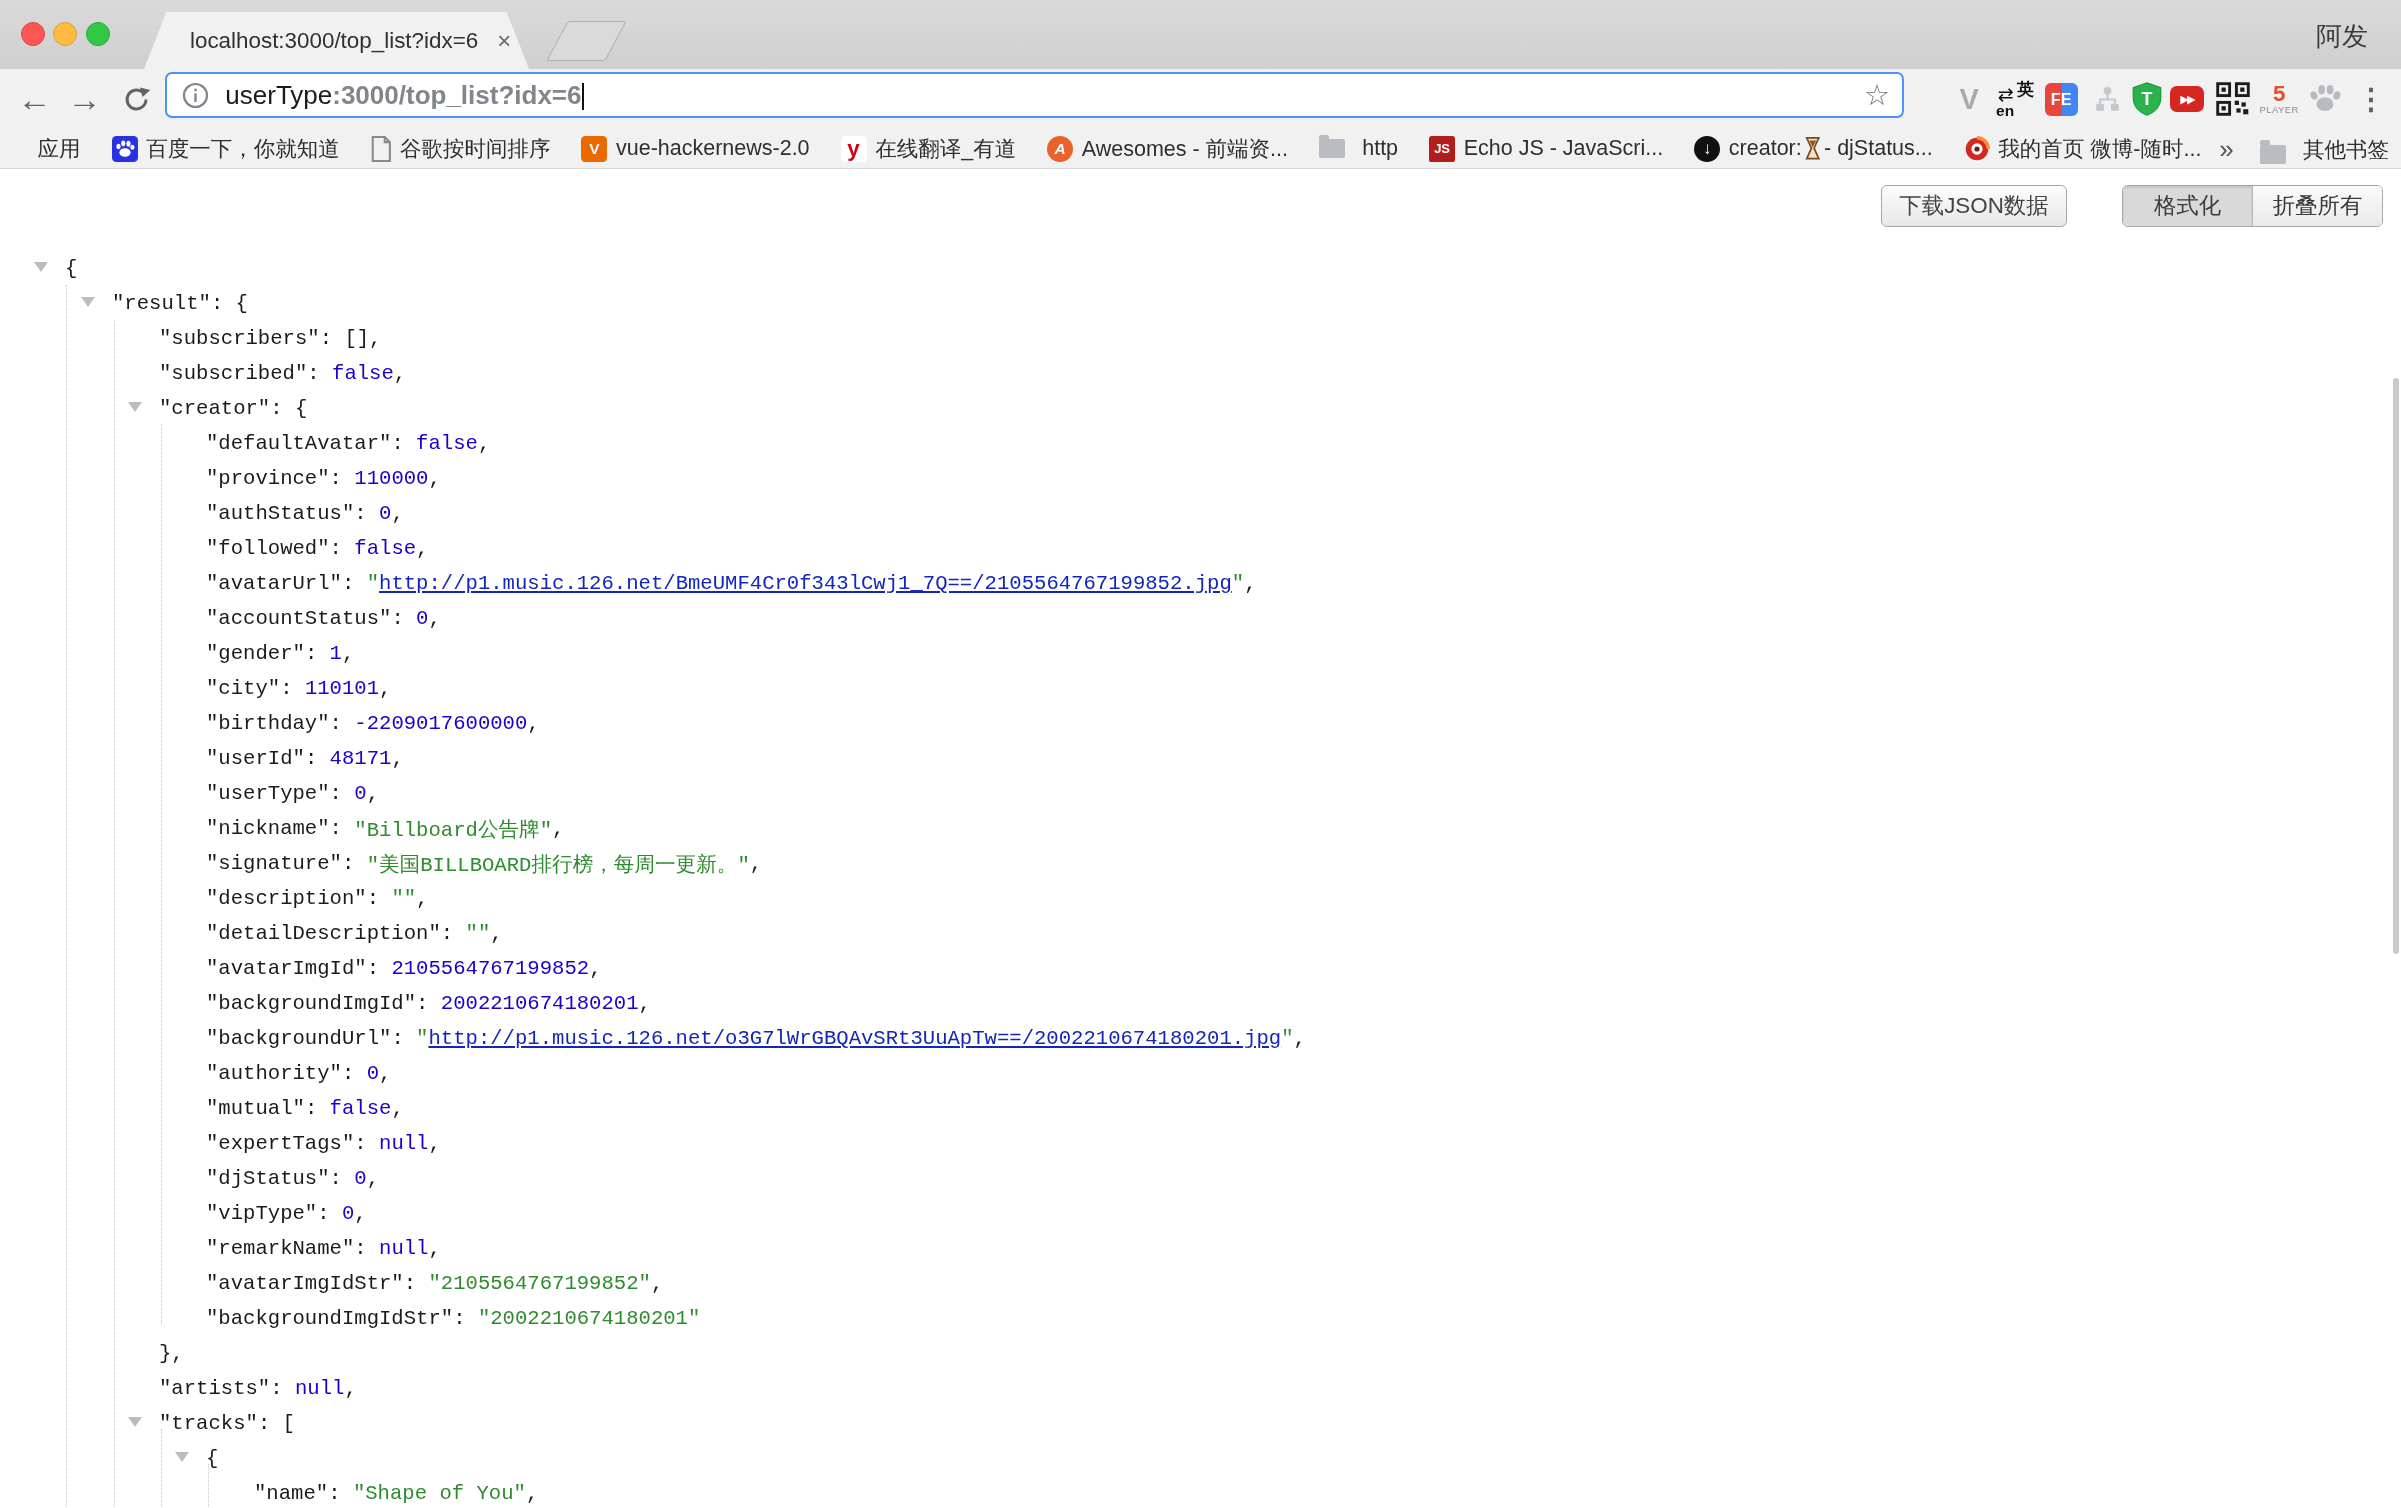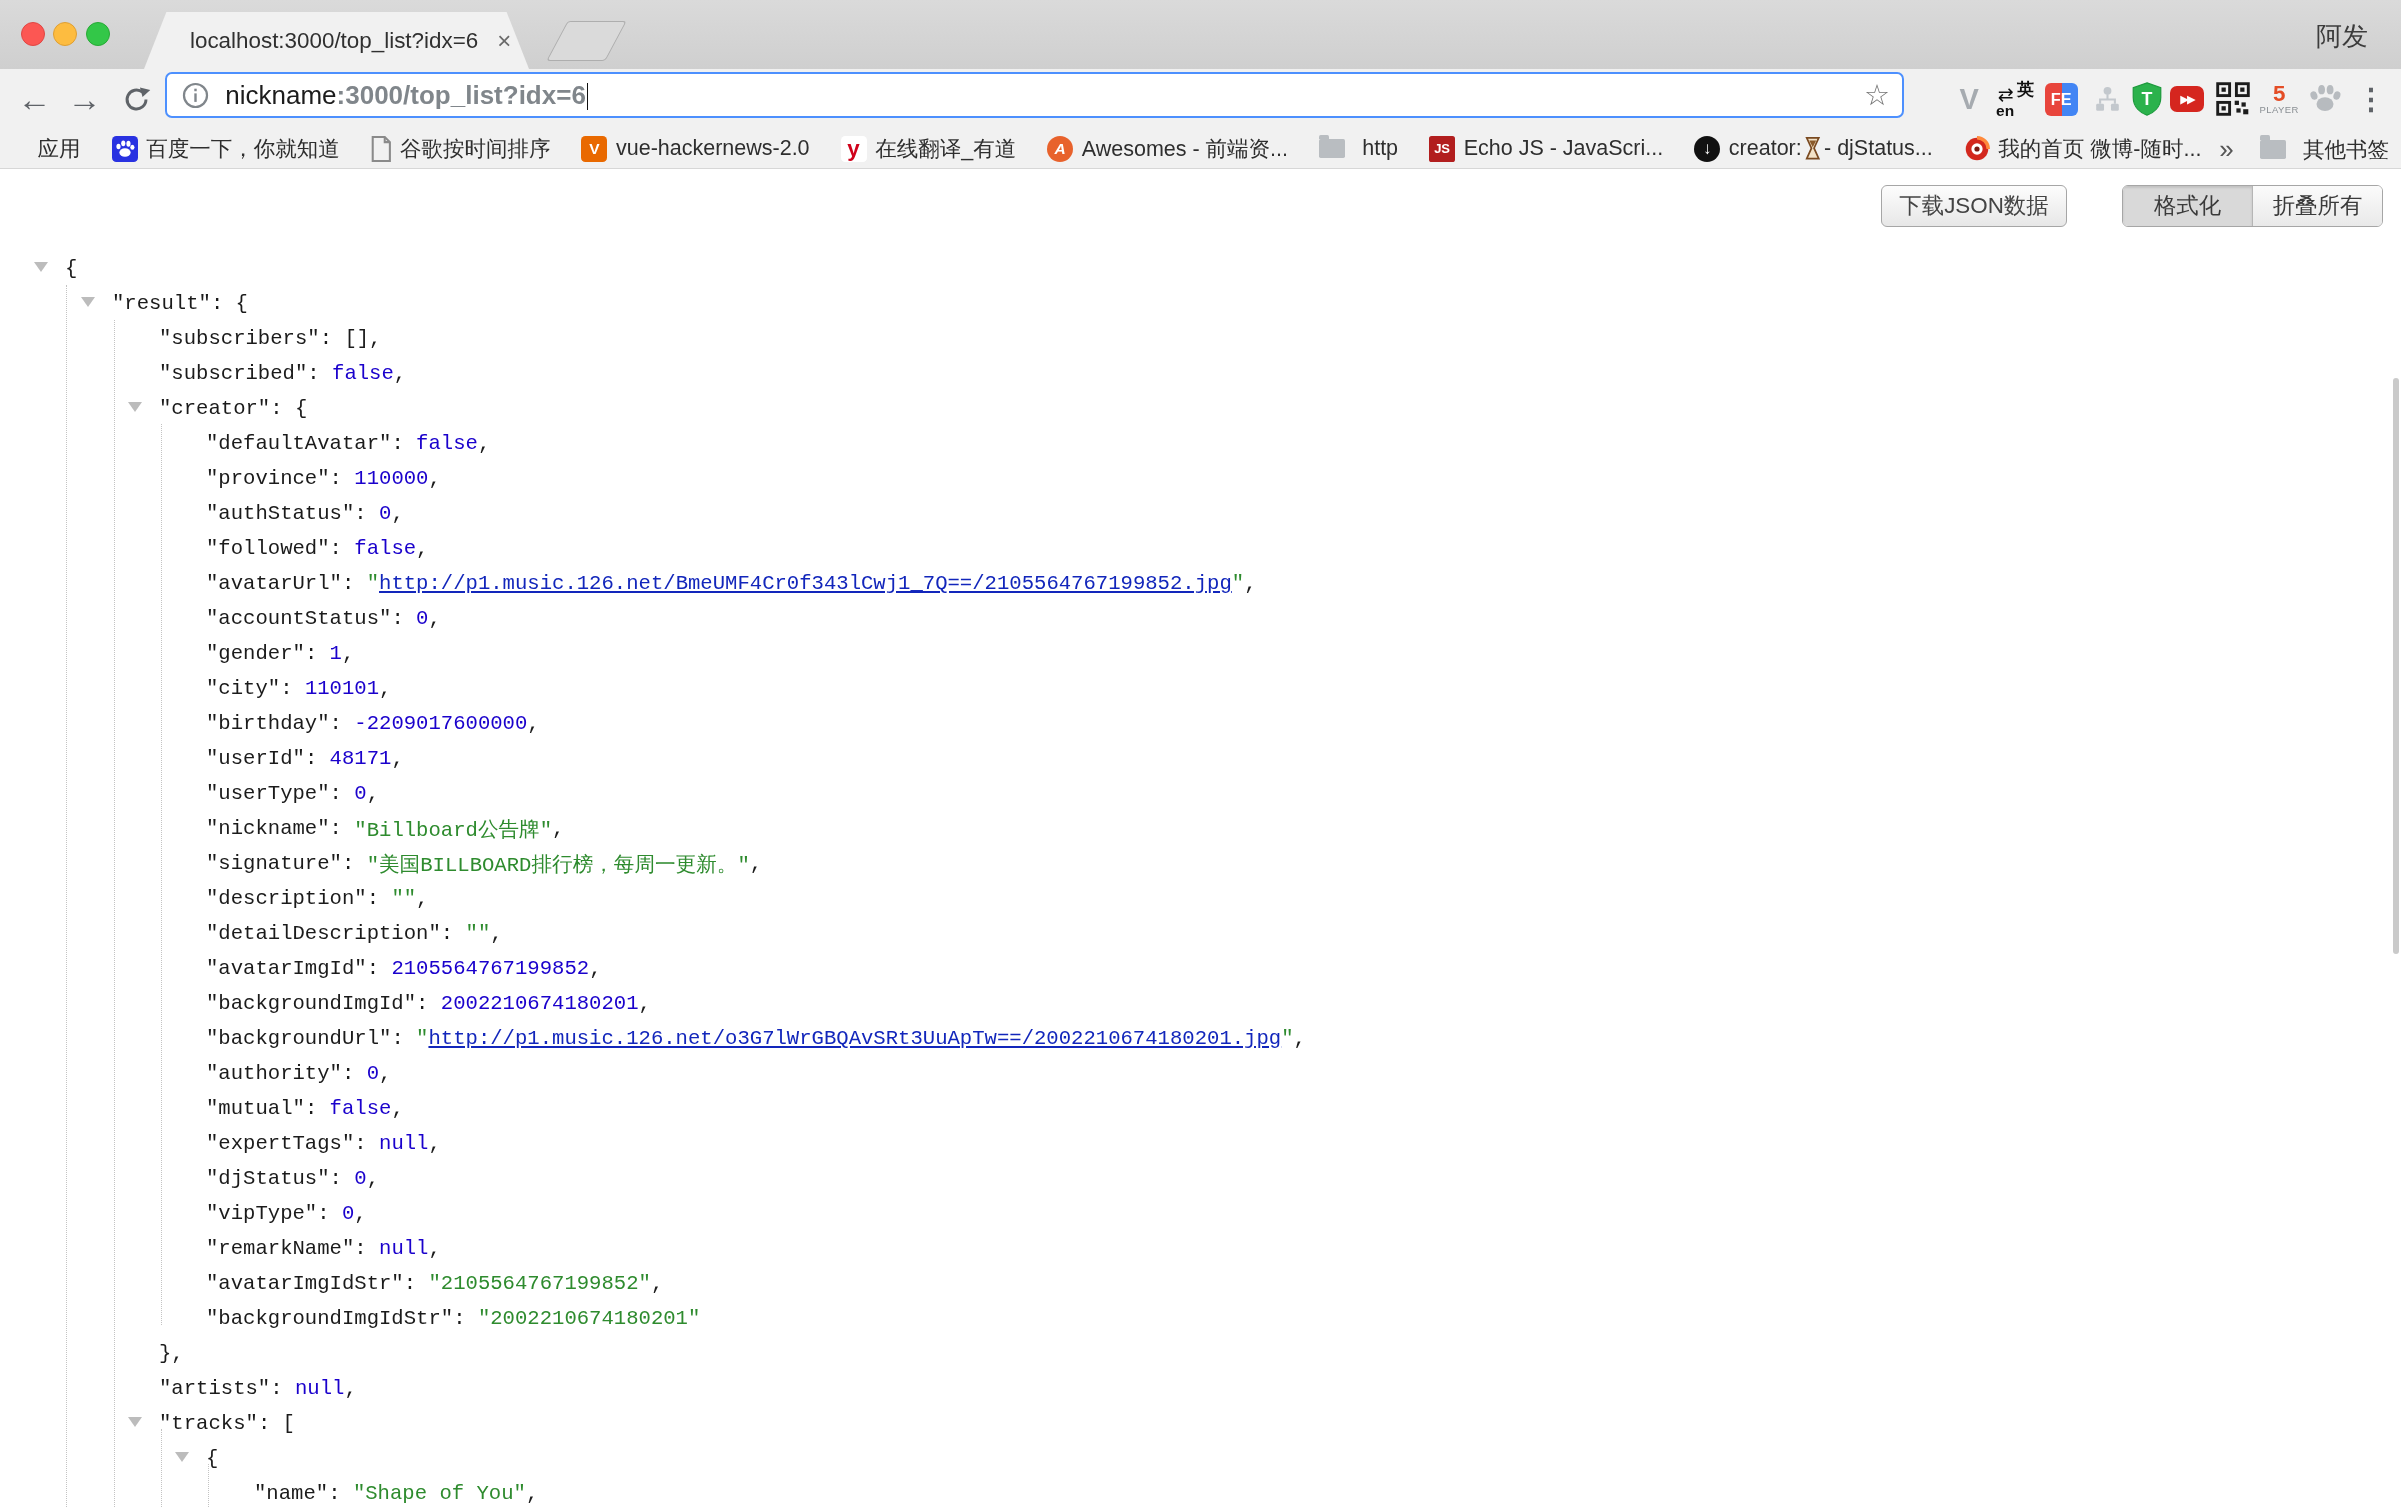--- a/index.html
+++ b/index.html
@@ -123,21 +123,21 @@
 </div>
 
 <div class="omnibox">
   <span class="omni-info">
     <svg width="29" height="29" viewBox="0 0 34 34">
       <circle cx="17" cy="17" r="13.5" fill="none" stroke="#80868b" stroke-width="2.6"></circle>
       <rect x="15.6" y="14.5" width="2.8" height="10" fill="#80868b"></rect>
       <rect x="15.6" y="9" width="2.8" height="3" fill="#80868b"></rect>
     </svg>
   </span>
-  <span class="omni-text"><span class="omni-host">nickname</span><span class="omni-rest">:3000/top_list?idx=6</span><span class="caret"></span></span>
+  <span class="omni-text"><span class="omni-host">userType</span><span class="omni-rest">:3000/top_list?idx=6</span><span class="caret"></span></span>
   <span class="omni-star">☆</span>
 </div>
 
 <div class="extbar">
   <div class="ext">
       <span class="ext-v">V</span>
     </div>
   <div class="ext">
     <span class="ext-trans">
         <span class="ar">⇄</span>
@@ -287,21 +287,21 @@
         <circle cx="15" cy="15" r="13" fill="#d3281e"></circle>
         <path d="M15 2 a13 13 0 0 1 13 13" fill="none" stroke="#ff8a3c" stroke-width="4"></path>
         <circle cx="15" cy="15" r="6.5" fill="#fff"></circle>
         <circle cx="15" cy="15" r="3" fill="#7a1a12"></circle>
       </svg>
     </span>
     <span>我的首页 微博-随时...</span>
   </div>
   <div class="bm-right">
     <span class="chev">»</span>
-    <span class="bm" style="margin-right:0;">
+    <span class="bm" style="margin-right:0;align-items:flex-end;">
       <span class="bi">
           <span class="folder"></span>
         </span>
       <span>其他书签</span>
     </span>
   </div>
 </div>
 
 <div class="page">
   <div class="btn btn-download">下载JSON数据</div>

